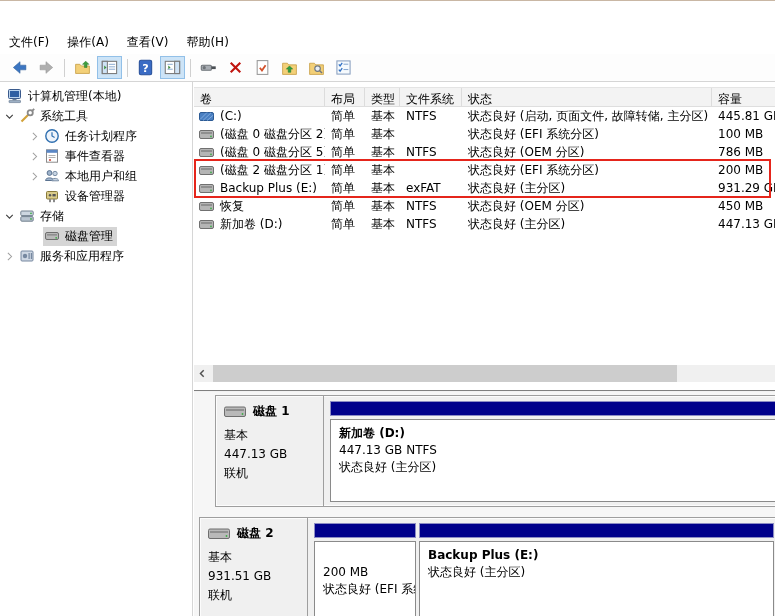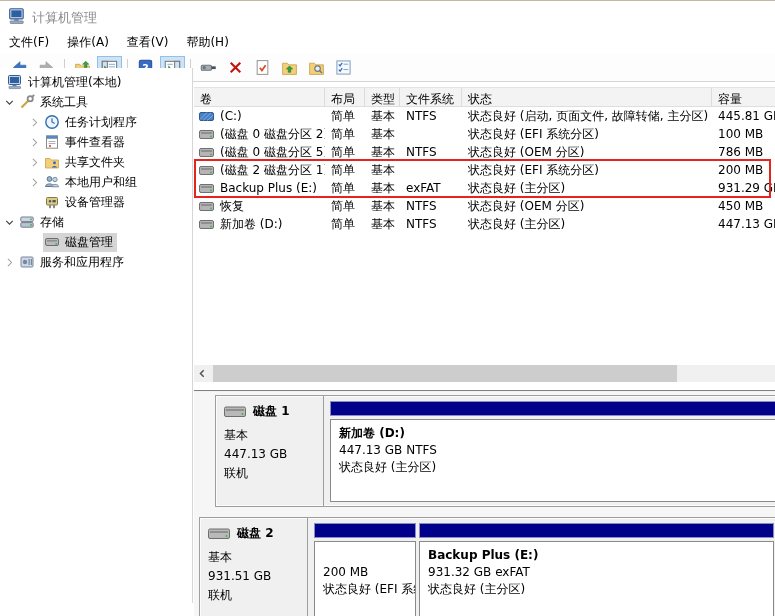--- a/index.html
+++ b/index.html
@@ -21,21 +21,21 @@
 
   
   .toolbar { position:absolute; top:53px; left:0; width:100%; height:28px; display:flex; align-items:center; padding-left:6px; background:#fdfdfd; border-bottom:1px solid #d5d5d5; }
   .tb-btn { width:25px; height:23px; display:flex; align-items:center; justify-content:center; border:1px solid transparent; margin:0 1px; }
   .tb-btn svg { width:17px; height:17px; }
   .tb-btn.pressed { background:#cde4f7; border-color:#92c0e8; }
   .tb-btn.disabled { opacity:.95; }
   .tb-sep { width:1px; height:18px; background:#d0d0d0; margin:0 4px; }
 
   
-  .tree { position:absolute; left:0; top:67px; width:193px; height:535px; background:#fff; border-right:1px solid #d6d6d6; padding-top:4px; overflow:hidden; }
+  .tree { position:absolute; left:0; top:81px; width:193px; height:535px; background:#fff; border-right:1px solid #d6d6d6; padding-top:4px; overflow:hidden; }
   .tree-item { height:20px; display:flex; align-items:center; white-space:nowrap; }
   .tree-item .chev { width:18px; height:16px; display:flex; align-items:center; justify-content:center; flex:none; }
   .tree-item .chev svg { width:13px; height:13px; }
   .tree-ic { width:16px; height:16px; flex:none; }
   .tree-ic svg { width:16px; height:16px; }
   .tree-label { margin-left:5px; }
   .sel-wrap { display:flex; align-items:center; padding:1px 4px 1px 1px; }
   .tree-item.lv0 { padding-left:6px; }
   .tree-item.lv1 { }
   .tree-item.lv2 { padding-left:25px; }
@@ -81,31 +81,20 @@
   .part-bar { height:15px; background:#00008b; border:1px solid #8c8cc4; flex:none; }
   .part-box { flex:1; margin-top:3px; background:#fff; border:1px solid #8a8a8a; padding:5px 0 0 8px; overflow:hidden; white-space:nowrap; }
   .pb-title { font-weight:bold; line-height:17px; height:17px; }
   .pb-l2, .pb-l3 { line-height:17px; }
 </style>
 </head>
 <body>
 
 <div class="window">
 
-  <div class="titlebar">
-    <span class="title-icon">
-        <svg viewBox="0 0 16 16">
-          <rect x="1.5" y="1.5" width="12" height="9" rx="1" fill="#bcd4ee" stroke="#3a5a8c"></rect>
-          <rect x="3" y="3" width="9" height="6" fill="#2f5fa3"></rect>
-          <rect x="5.5" y="10.8" width="4" height="1.4" fill="#6b7f99"></rect>
-          <rect x="2" y="12.4" width="11.5" height="2.2" rx="0.5" fill="#9db0c4" stroke="#5a6f88" stroke-width="0.6"></rect>
-        </svg>
-      </span>
-    <span class="title-text">计算机管理</span>
-  </div>
 
   <div class="menubar" id="menubar">
       <span class="menu-item"><span class="menu-label">文件(F)</span></span>
       <span class="menu-item"><span class="menu-label">操作(A)</span></span>
       <span class="menu-item"><span class="menu-label">查看(V)</span></span>
       <span class="menu-item"><span class="menu-label">帮助(H)</span></span>
     </div>
 
   <div class="toolbar" id="toolbar">
       <span class="tb-btn">
@@ -276,37 +265,20 @@
       <span class="tree-ic">
             <svg viewBox="0 0 16 16">
               <rect x="2.5" y="1.8" width="11" height="12.4" fill="#fff" stroke="#8a8a8a"></rect>
               <rect x="2.5" y="1.8" width="11" height="3" fill="#5b87c5"></rect>
               <rect x="4.5" y="7" width="7" height="1" fill="#b0b0b0"></rect>
               <rect x="4.5" y="9" width="7" height="1" fill="#b0b0b0"></rect>
               <circle cx="6" cy="12" r="1.1" fill="#d04a3a"></circle>
             </svg>
           </span>
       <span class="tree-label">事件查看器</span>
-    </span>
-  </div>
-      <div class="tree-item lv2">
-    <span class="chev">
-          <svg viewBox="0 0 16 16">
-            <path d="M6 3.5 L10.5 8 L6 12.5" stroke="#a0a0a0" stroke-width="1.3" fill="none"></path>
-          </svg>
-        </span>
-    <span class="sel-wrap">
-      <span class="tree-ic">
-            <svg viewBox="0 0 16 16">
-              <path d="M1.5 4.5 h4.5 l1.3 1.5 h7.2 v8 h-13 z" fill="#f3d078" stroke="#c9a24a" stroke-width="0.8"></path>
-              <circle cx="10.5" cy="8.8" r="1.5" fill="#3a6bc4"></circle>
-              <path d="M8 13.5 c0 -2 5 -2 5 0 z" fill="#3a6bc4"></path>
-            </svg>
-          </span>
-      <span class="tree-label">共享文件夹</span>
     </span>
   </div>
       <div class="tree-item lv2">
     <span class="chev">
           <svg viewBox="0 0 16 16">
             <path d="M6 3.5 L10.5 8 L6 12.5" stroke="#a0a0a0" stroke-width="1.3" fill="none"></path>
           </svg>
         </span>
     <span class="sel-wrap">
       <span class="tree-ic">
@@ -575,21 +547,20 @@
     <div class="part-box">
       <div class="pb-title"></div>
       <div class="pb-l2">200 MB</div>
       <div class="pb-l3">状态良好 (EFI 系统分</div>
     </div>
   </div>
             <div class="part">
     <div class="part-bar"></div>
     <div class="part-box">
       <div class="pb-title">Backup Plus  (E:)</div>
-      <div class="pb-l2">931.32 GB exFAT</div>
       <div class="pb-l3">状态良好 (主分区)</div>
     </div>
   </div>
           </div>
   </div>
       </div>
   </div>
 
 </div>
 

